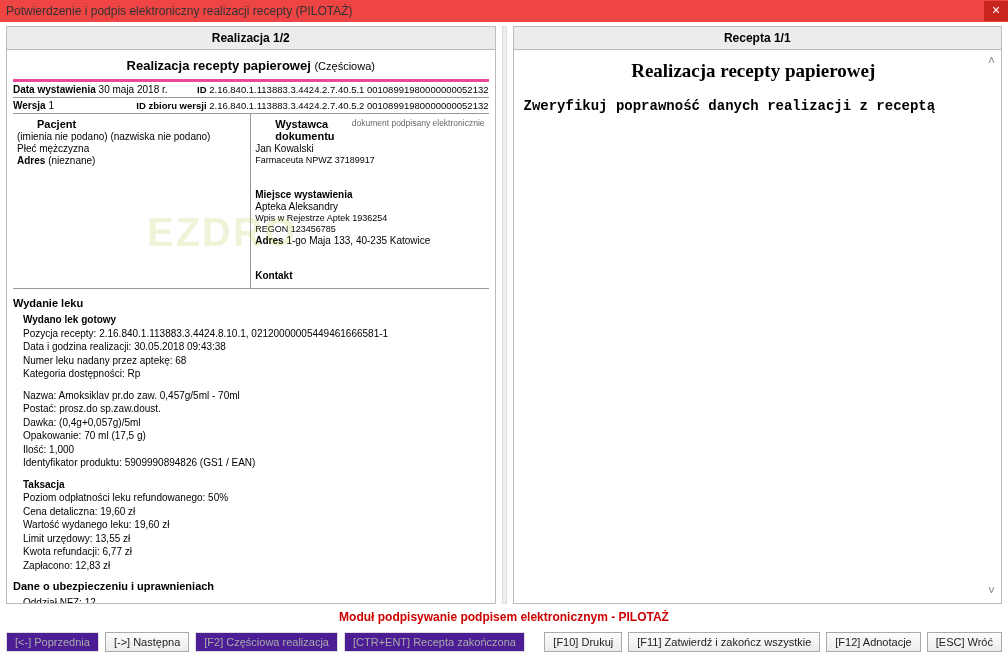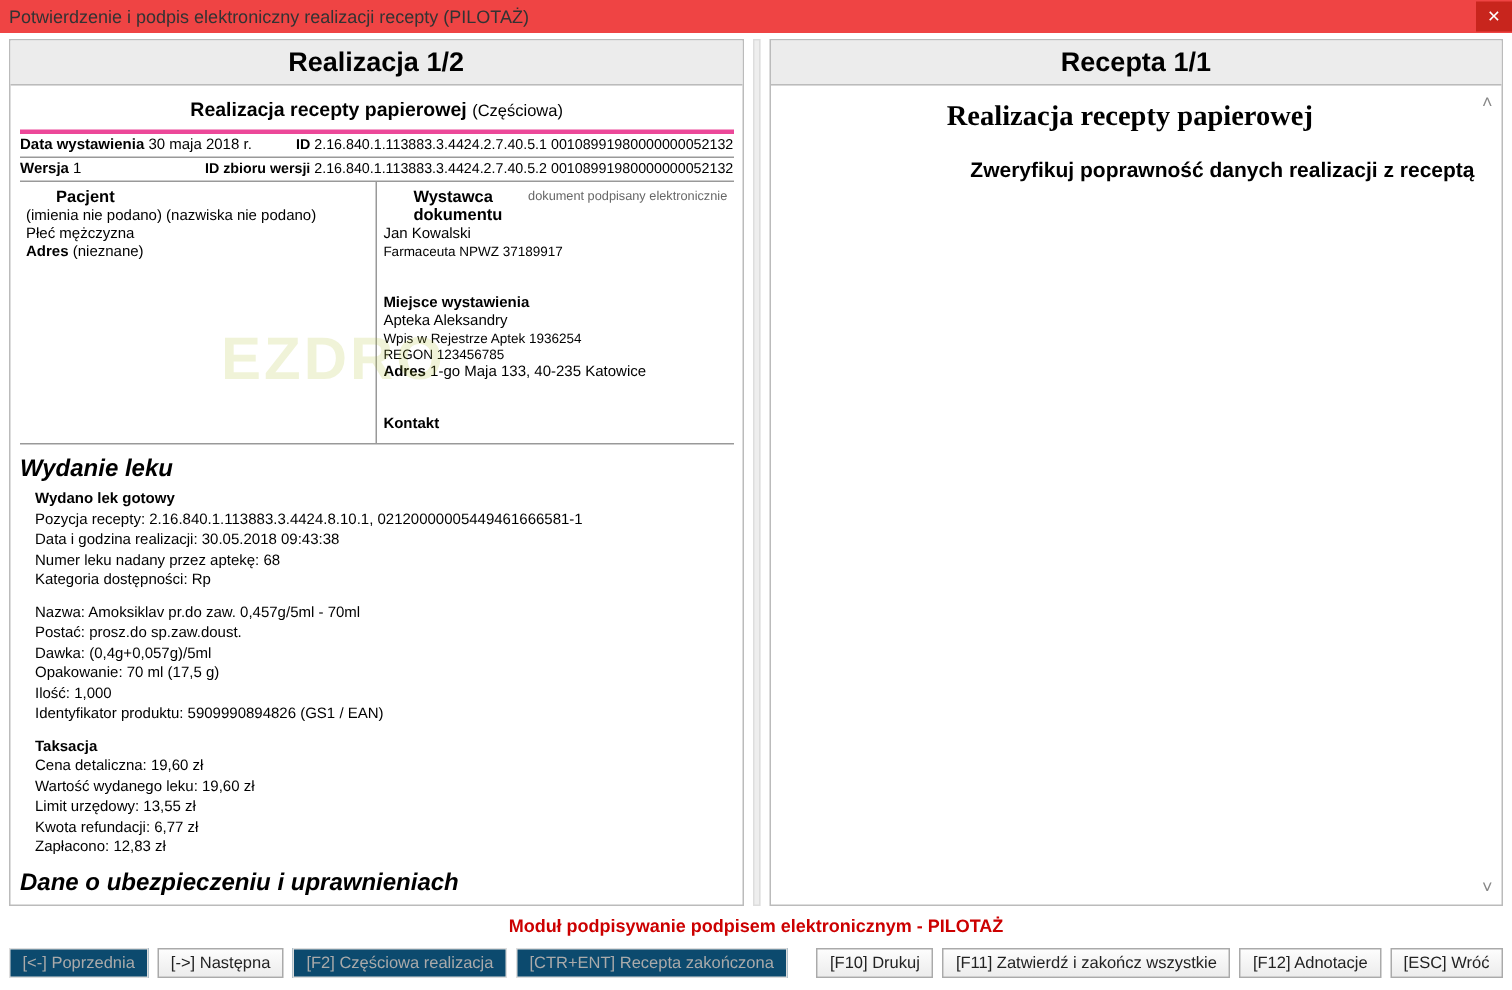--- a/index.html
+++ b/index.html
@@ -48,21 +48,21 @@
   .pane {
     flex: 1;
     border: 1px solid #bbb;
     background: #fff;
     display: flex;
     flex-direction: column;
     min-width: 0;
   }
   .pane-header {
     background: #ececec;
-    font-size: 18px;
+    font-size: 12px;
     font-weight: bold;
     text-align: center;
     padding: 4px 0;
     border-bottom: 1px solid #bbb;
   }
   .left-body {
     flex: 1;
     overflow: auto;
     padding: 4px 6px;
     position: relative;
@@ -94,43 +94,42 @@
     padding: 4px 4px 6px 4px;
     font-size: 10px;
   }
   .col.left { border-right: 1px solid #999; }
   .col .h { font-weight: bold; font-size: 11px; padding-left: 20px; }
   .col .sig { font-size: 8.5px; color: #666; float: right; }
   .col .line { margin: 1px 0; }
   .col .b { font-weight: bold; margin-top: 24px; }
   .section-title {
     font-weight: bold;
-    font-size: 16px;
+    font-size: 11px;
     margin: 8px 0 4px 0;
-    font-style: italic;
   }
   .blk { margin: 2px 0 8px 10px; font-size: 10px; line-height: 1.35; }
   .blk .lh { font-weight: bold; }
   .right-body {
     flex: 1;
     padding: 6px 18px 6px 10px;
     position: relative;
   }
   .right-body .big {
     font-family: Georgia, 'Times New Roman', serif;
     font-size: 19px;
     font-weight: bold;
     text-align: center;
     margin: 4px 0 16px 0;
   }
   .right-body .instr {
-    font-family: Liberation Sans, sans-serif;
+    font-family: Liberation Mono, monospace;
     font-size: 14px;
     font-weight: bold;
-    text-align: right;
+    text-align: left;
   }
   .scroll-up, .scroll-down {
     position: absolute;
     right: 2px;
     width: 15px;
     height: 15px;
     color: #888;
     font-size: 12px;
     text-align: center;
     cursor: pointer;
@@ -153,21 +152,21 @@
     border: 1px solid #aaa;
     background: linear-gradient(#fdfdfd,#ececec);
     padding: 3px 8px;
     font-size: 11px;
     color: #222;
     cursor: pointer;
     white-space: nowrap;
   }
   .btn.disabled {
     color: #aaa;
-    background: #0c4a6e;
+    background: #4c1d95;
     border-color: #ddd;
     cursor: default;
   }
   .spacer { flex: 1; }
   .watermark {
     position: absolute;
     left: 140px;
     top: 160px;
     font-size: 40px;
     font-weight: bold;
@@ -256,20 +255,21 @@
       <div class="blk">
         <div>Nazwa: Amoksiklav pr.do zaw. 0,457g/5ml - 70ml</div>
         <div>Postać: prosz.do sp.zaw.doust.</div>
         <div>Dawka: (0,4g+0,057g)/5ml</div>
         <div>Opakowanie: 70 ml (17,5 g)</div>
         <div>Ilość: 1,000</div>
         <div>Identyfikator produktu: 5909990894826 (GS1 / EAN)</div>
       </div>
       <div class="blk">
         <div class="lh">Taksacja</div>
+        <div>Poziom odpłatności leku refundowanego: 50%</div>
         <div>Cena detaliczna: 19,60 zł</div>
         <div>Wartość wydanego leku: 19,60 zł</div>
         <div>Limit urzędowy: 13,55 zł</div>
         <div>Kwota refundacji: 6,77 zł</div>
         <div>Zapłacono: 12,83 zł</div>
       </div>
 
       <div class="section-title">Dane o ubezpieczeniu i uprawnieniach</div>
       <div class="blk">
         <div>Oddział NFZ: 12</div>

